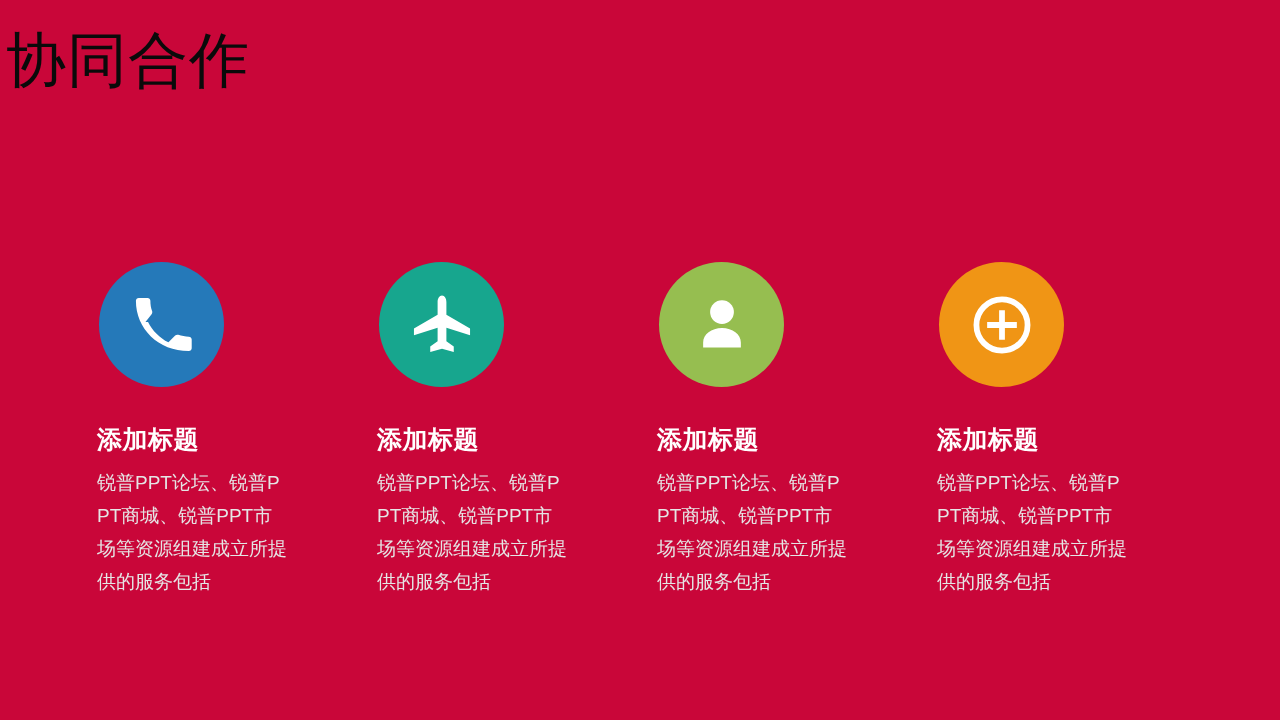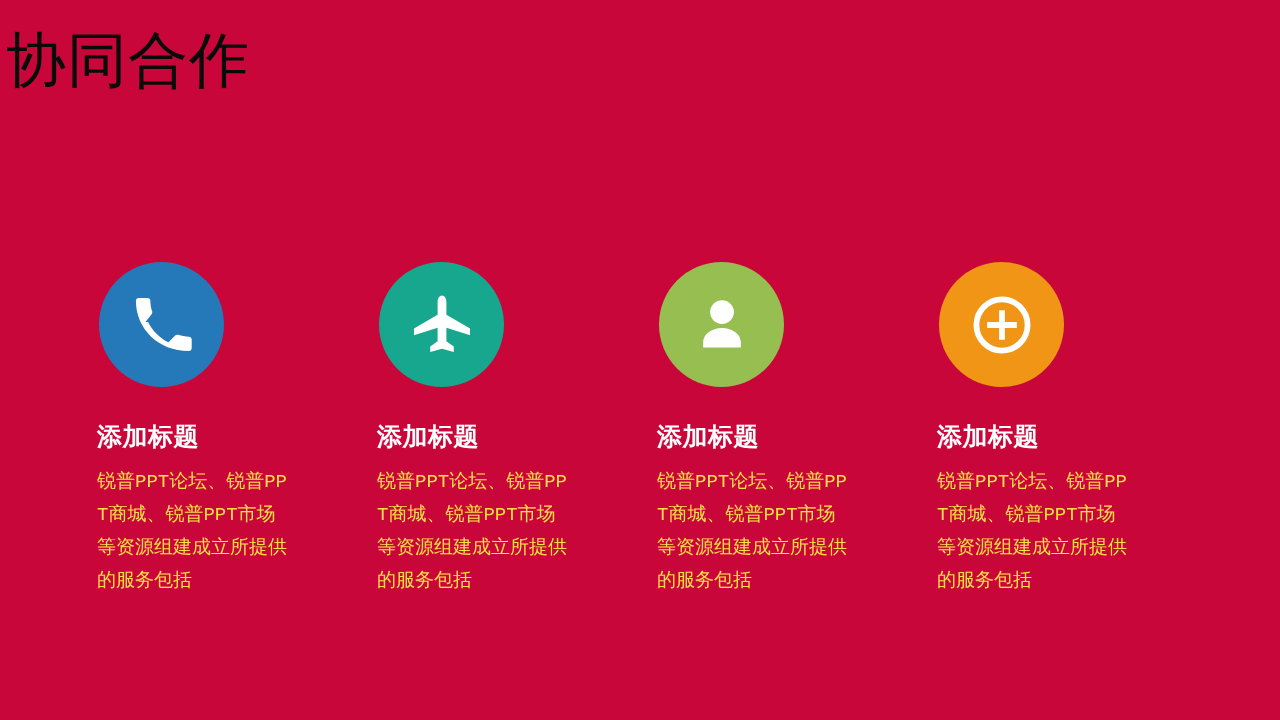--- a/index.html
+++ b/index.html
@@ -30,21 +30,20 @@
     letter-spacing: 1px;
     white-space: nowrap;
   }
   #columns {
     position: absolute;
     left: 0;
     top: 262px;
     width: 1280px;
     display: flex;
     flex-direction: row;
-    font-family: Liberation Mono, monospace;
   }
   .column {
     width: 280px;
     box-sizing: border-box;
     display: flex;
     flex-direction: column;
     align-items: flex-start;
   }
   .column:nth-child(1) { padding-left: 97px; }
   .column:nth-child(2) { padding-left: 97px; }
@@ -68,21 +67,21 @@
     line-height: 30px;
     font-weight: bold;
     color: #FFFFFF;
     letter-spacing: 0.5px;
     white-space: nowrap;
   }
   .card-body {
     margin-top: 12px;
     font-size: 19px;
     line-height: 33px;
-    color: #fde047;
+    color: #e5e5e5;
     width: 192px;
     font-weight: 400;
     word-break: break-all;
   }
 </style>
 </head>
 <body>
 
 <div id="slide">
 

